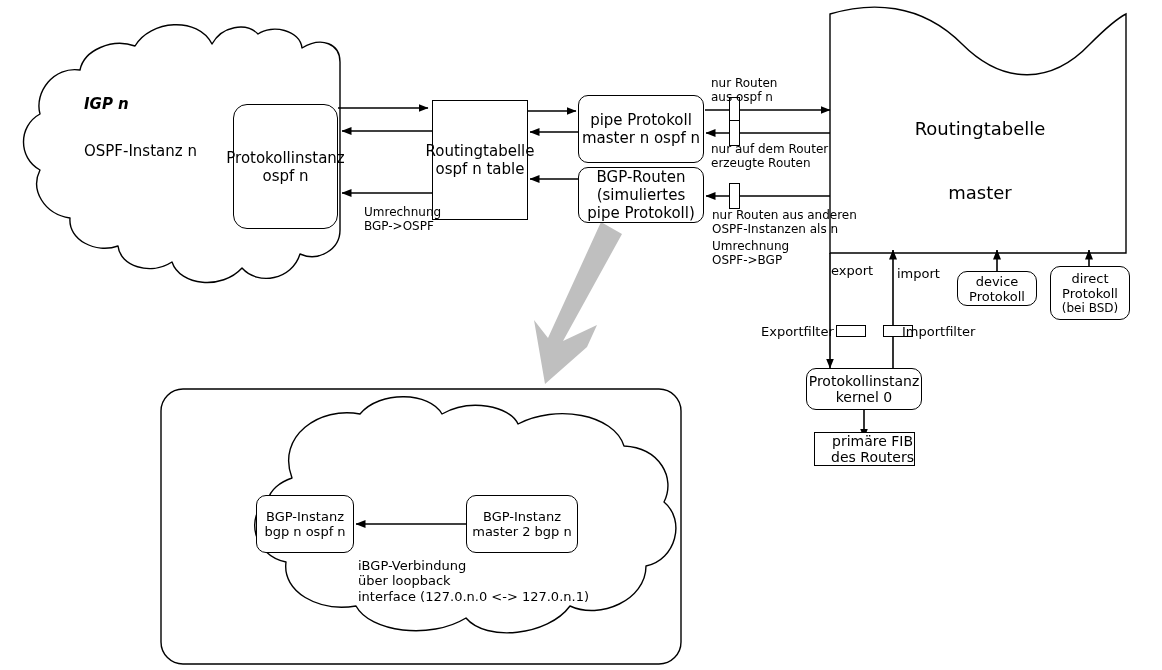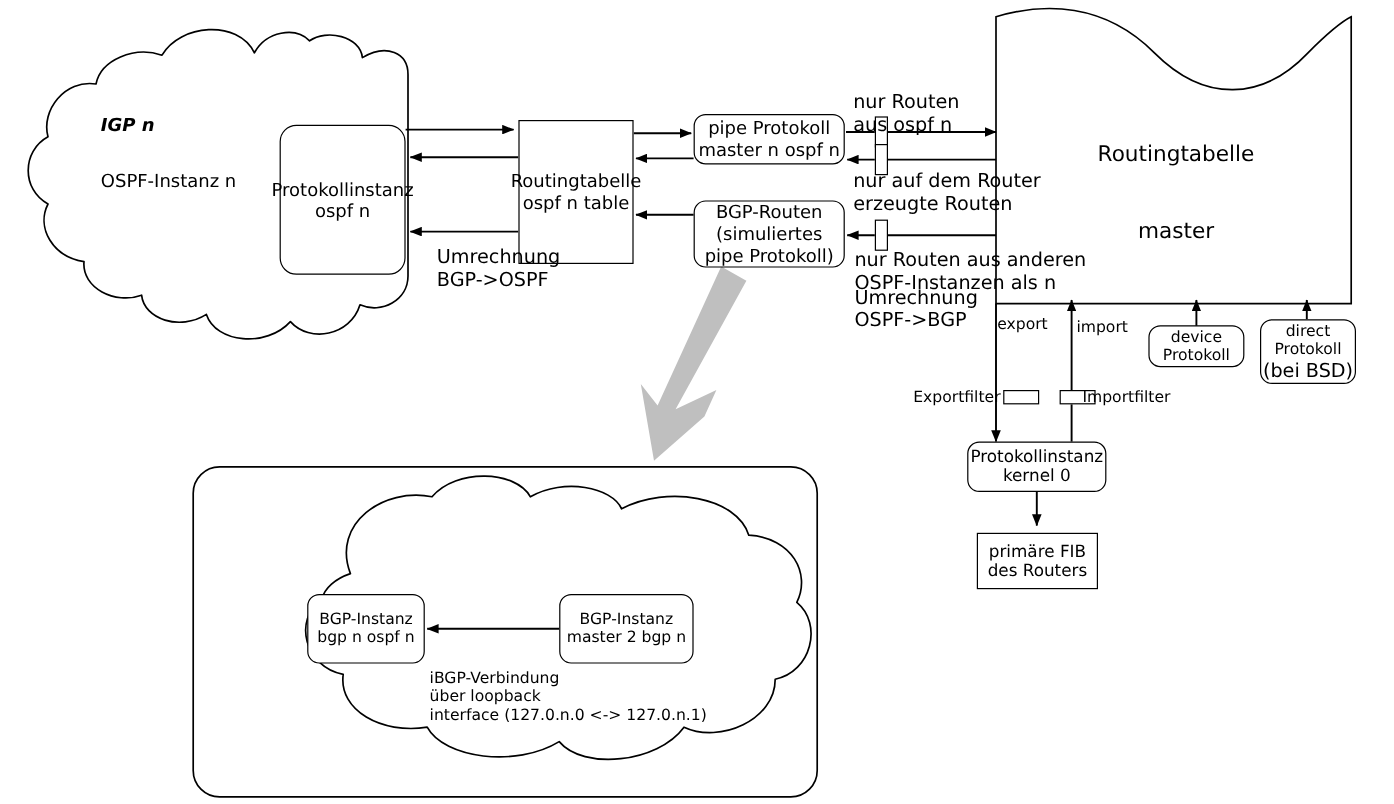--- a/index.html
+++ b/index.html
@@ -45,21 +45,21 @@
     color: #000;
   }
   .rounded   { border-radius: 14px; }
   .rounded-s { border-radius: 10px; }
   .sq        { border-radius: 0; }
 
   
   .t15 { font-size: 15px; }
   .t14 { font-size: 14px; }
   .t13 { font-size: 13px; }
-  .t10 { font-size: 16px; }
+  .t10 { font-size: 12px; }
   .t18 { font-size: 18px; }
   .bold { font-weight: bold; }
 
   
   .filter-glyph {
     position: absolute;
     box-sizing: border-box;
     border: 1.4px solid #000;
     background: #ffffff;
   }
@@ -198,21 +198,21 @@
     </div>
   </div>
 
   <div class="node sq t15" style="left:432px; top:100px; width:96px; height:120px;">
     <div class="box-label">
       <div>Routingtabelle</div>
       <div>ospf n table</div>
     </div>
   </div>
 
-  <div class="node rounded-s t15" style="left:578px; top:95px; width:126px; height:42px;">
+  <div class="node rounded-s t15" style="left:578px; top:95px; width:126px; height:68px;">
     <div class="box-label">
       <div>pipe Protokoll</div>
       <div>master n ospf n</div>
     </div>
   </div>
 
   <div class="node rounded-s t15" style="left:578px; top:167px; width:126px; height:56px;">
     <div class="box-label">
       <div>BGP-Routen</div>
       <div>(simuliertes</div>
@@ -240,21 +240,21 @@
     </div>
   </div>
 
   <div class="node rounded-s t14" style="left:806px; top:368px; width:116px; height:42px;">
     <div class="box-label">
       <div>Protokollinstanz</div>
       <div>kernel 0</div>
     </div>
   </div>
 
-  <div class="node sq t14" style="left:814px; top:444px; width:101px; height:47px;">
+  <div class="node sq t14" style="left:814px; top:432px; width:101px; height:34px;justify-content:flex-end;">
     <div class="box-label">
       <div>primäre FIB</div>
       <div>des Routers</div>
     </div>
   </div>
 
   <div class="node rounded-s t13" style="left:256px; top:495px; width:98px; height:58px;">
     <div class="box-label">
       <div>BGP-Instanz</div>
       <div>bgp n ospf n</div>

